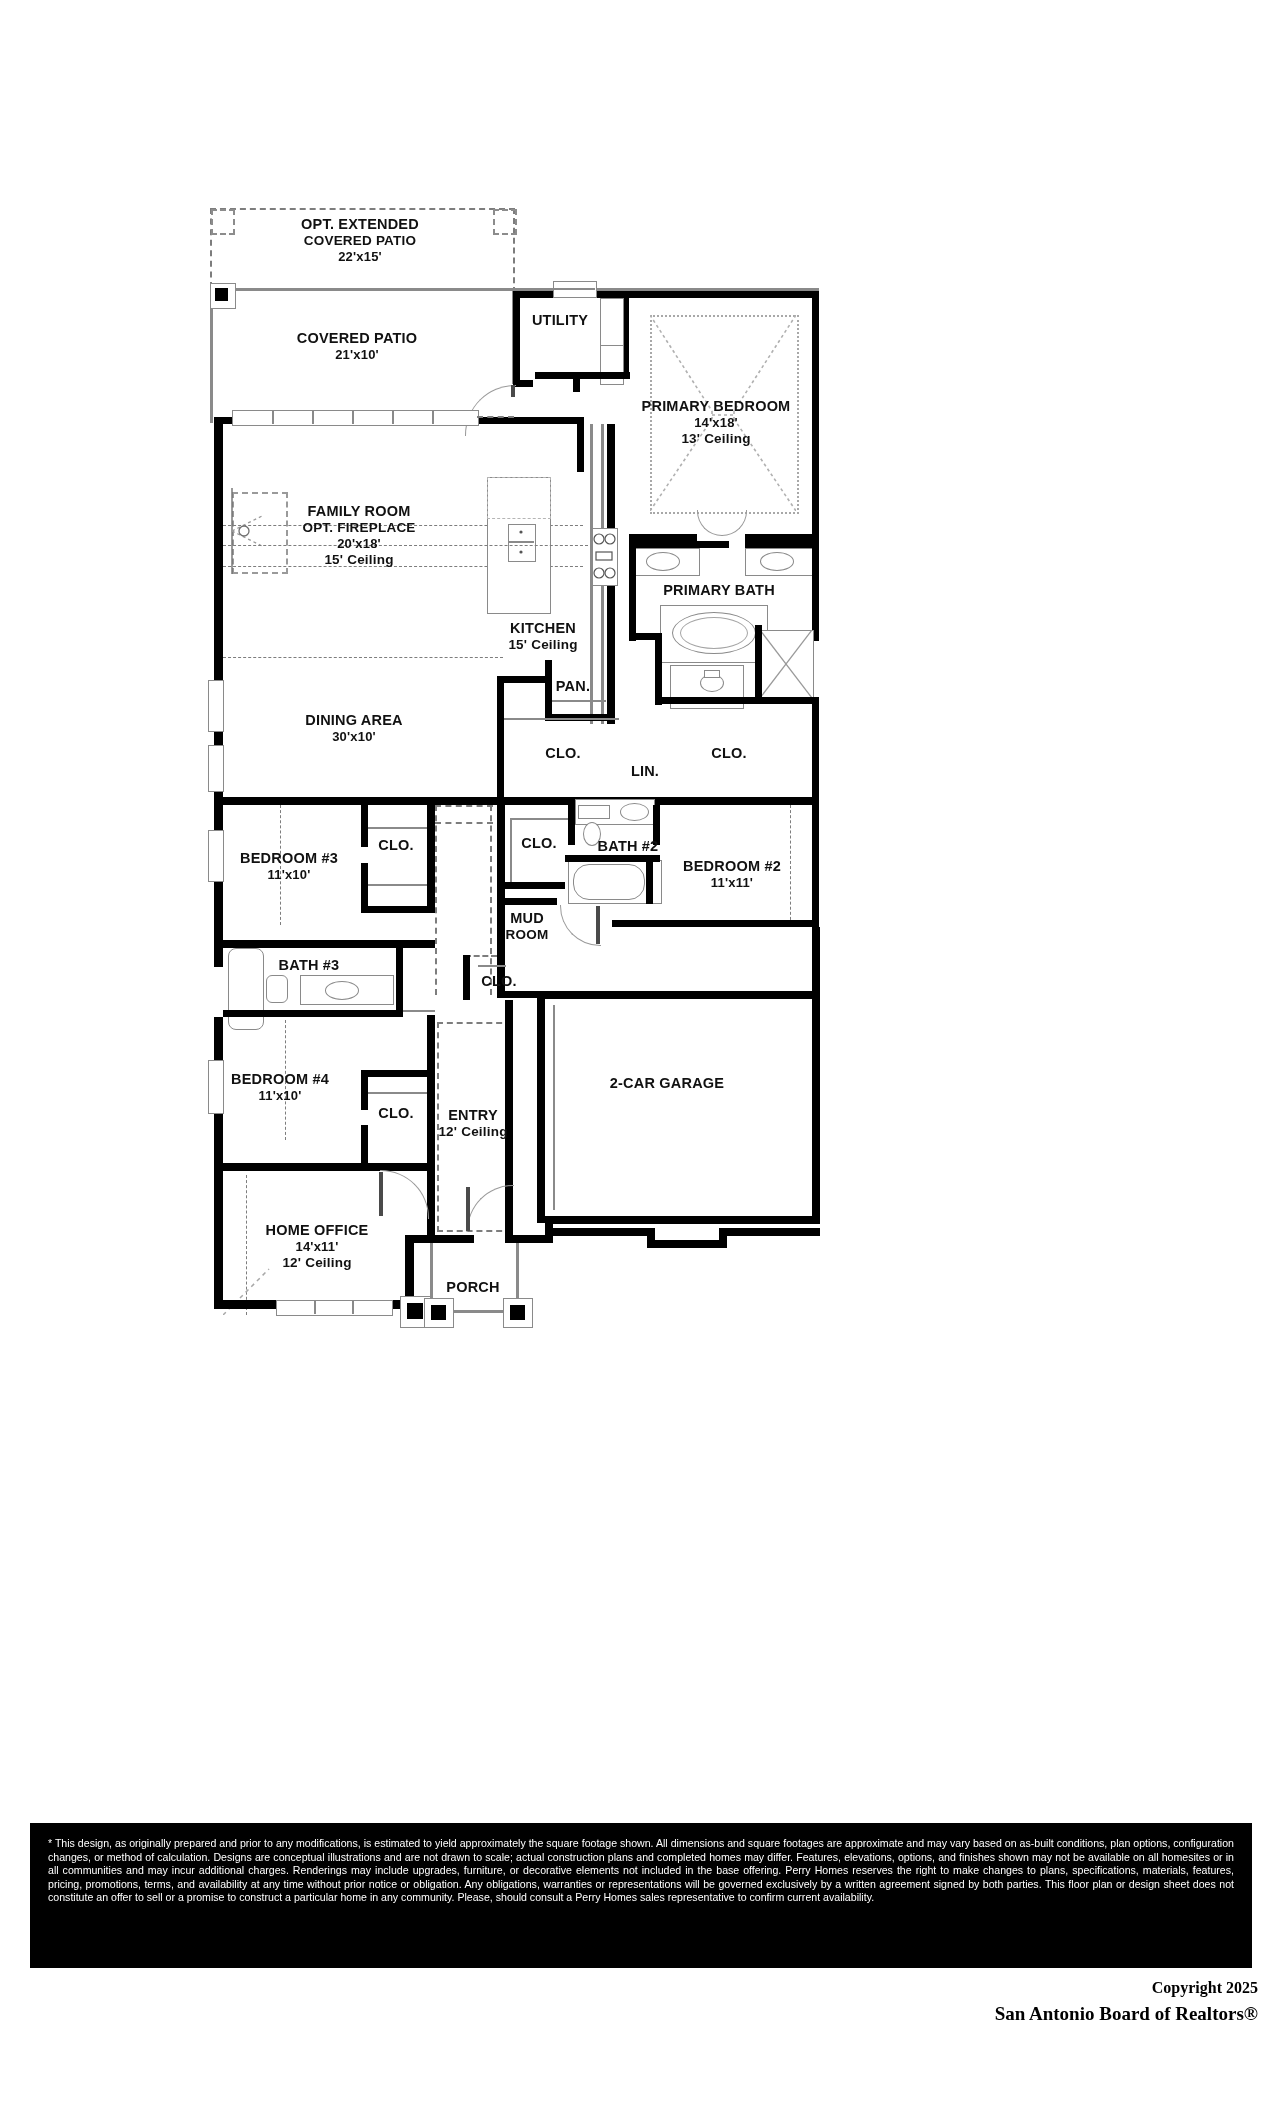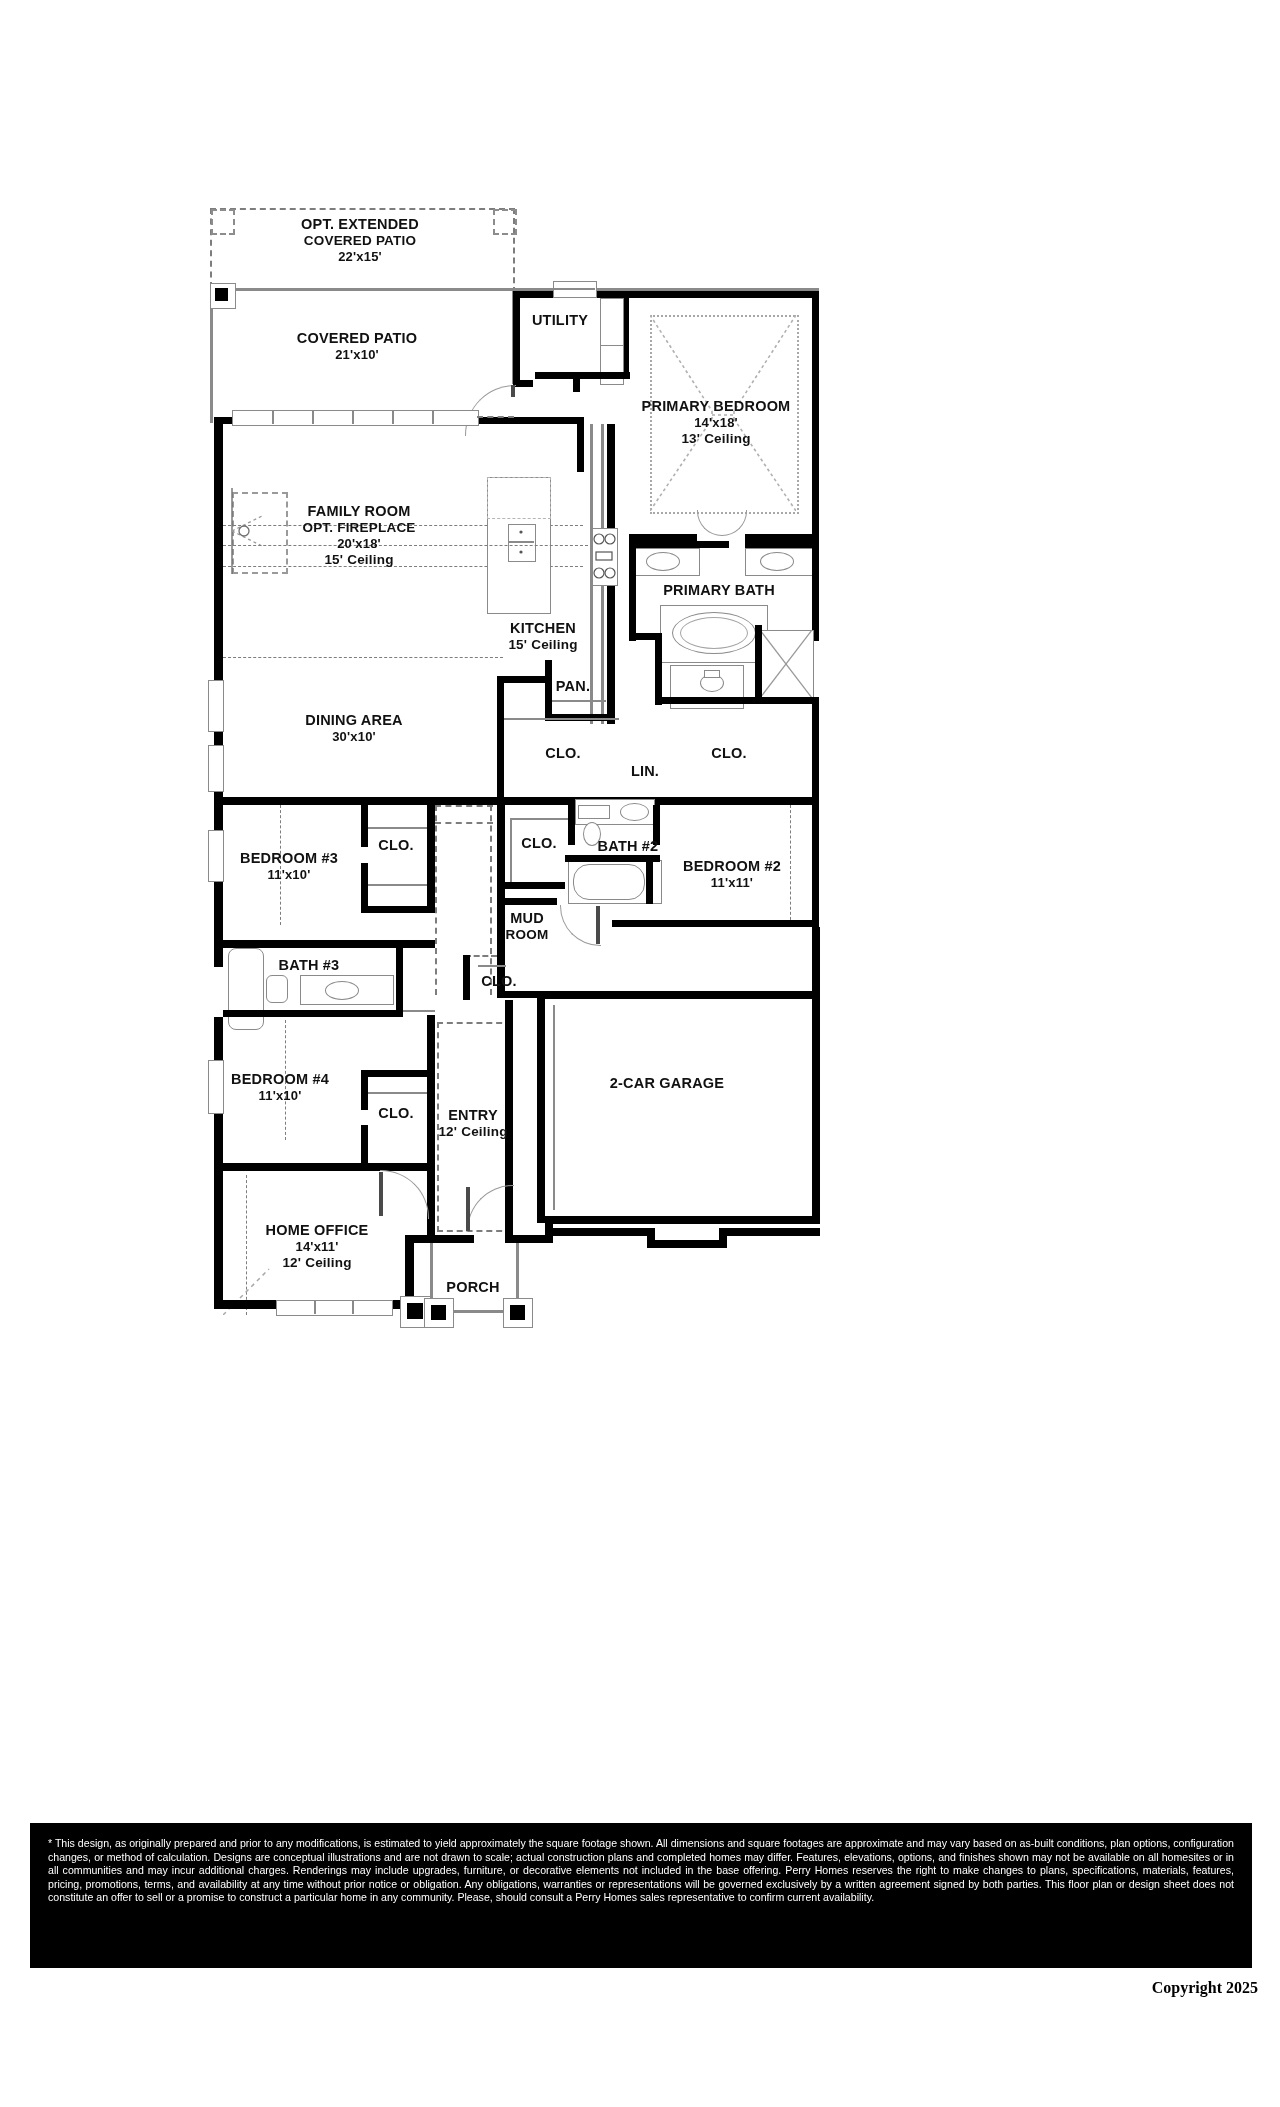--- a/index.html
+++ b/index.html
@@ -420,13 +420,14 @@
   </div>
 
 </div>
 
 <div id="footer">
   <p>* This design, as originally prepared and prior to any modifications, is estimated to  yield approximately the  square footage  shown.  All dimensions  and  square footages are approximate and  may vary based  on as-built conditions,  plan options,  configuration changes,  or method of  calculation.  Designs  are  conceptual  illustrations  and  are not drawn to scale; actual construction plans and completed homes may differ.  Features, elevations,  options,  and finishes shown may not be available on all homesites or in all communities and may incur additional charges.  Renderings may include upgrades, furniture, or decorative elements not included in the base offering. Perry Homes reserves the right to make  changes  to plans,  specifications,  materials,  features,  pricing,  promotions,  terms,  and  availability  at any time without  prior  notice  or  obligation.  Any obligations, warranties or representations will be governed exclusively by a written agreement signed  by both parties.  This floor plan  or  design sheet  does not constitute an offer to sell or a promise to construct a particular home in any community. Please, should consult a Perry Homes sales representative to confirm current availability.</p>
 </div>
 
 <div id="credit">
   <div class="c1">Copyright 2025</div>
+  <div class="c2">San Antonio Board of Realtors®</div>
 </div>
 
 </body></html>

